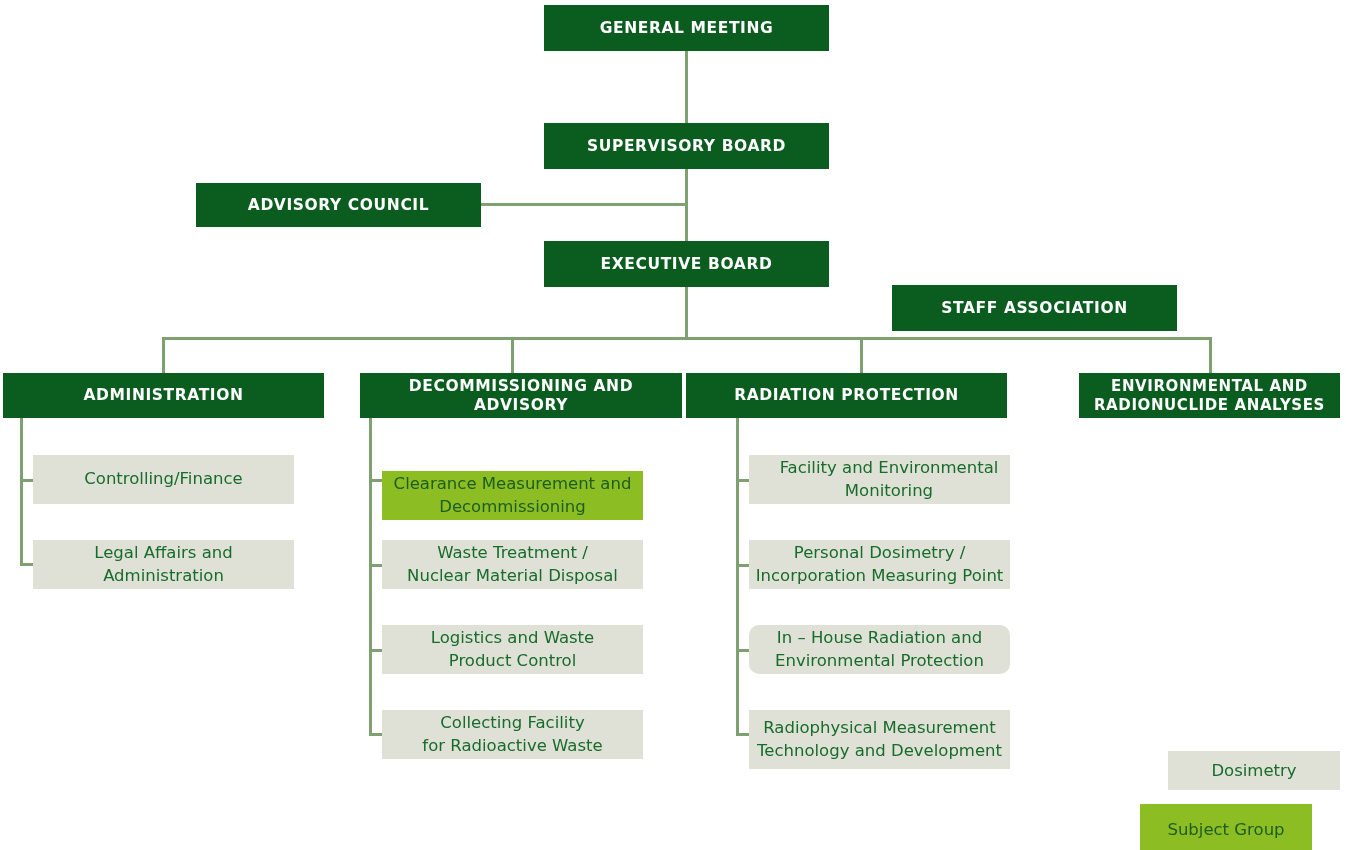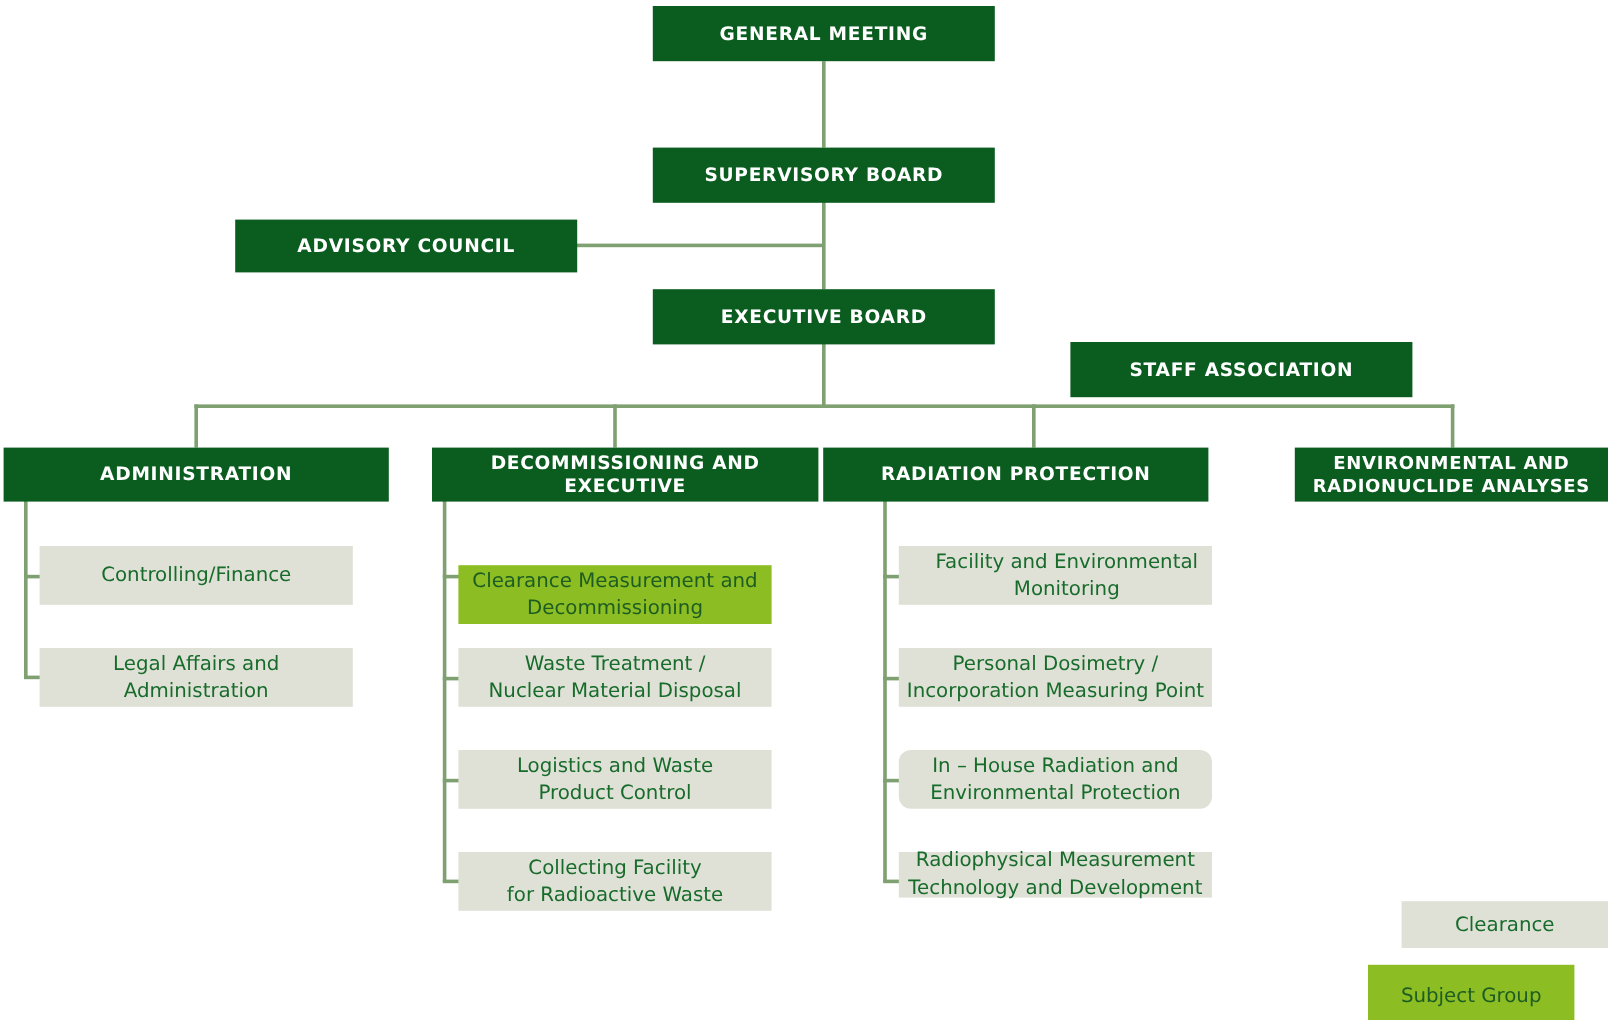--- a/index.html
+++ b/index.html
@@ -139,21 +139,21 @@
   <div class="node-top" style="left:544px; top:123px; width:285px; height:46px;">SUPERVISORY BOARD</div>
 
   <div class="node-top" style="left:196px; top:183px; width:285px; height:44px;">ADVISORY COUNCIL</div>
 
   <div class="node-top" style="left:544px; top:241px; width:285px; height:46px;">EXECUTIVE BOARD</div>
 
   <div class="node-top" style="left:892px; top:241px; width:285px; height:46px;margin-top:44px;">STAFF ASSOCIATION</div>
 
   <div class="node-div" style="left:3px; top:373px; width:321px; height:45px;">ADMINISTRATION</div>
 
-  <div class="node-div" style="left:360px; top:373px; width:322px; height:45px;">DECOMMISSIONING AND EXECUTIVE</div>
+  <div class="node-div" style="left:360px; top:373px; width:322px; height:45px;">DECOMMISSIONING AND ADVISORY</div>
 
   <div class="node-div" style="left:686px; top:373px; width:321px; height:45px;">RADIATION PROTECTION</div>
 
   <div class="node-div" style="left:1079px; top:373px; width:261px; height:45px; font-size:15px;">ENVIRONMENTAL AND
 RADIONUCLIDE ANALYSES</div>
 
   <div class="node-dept" style="left:33px; top:455px; width:261px; height:49px;">Controlling/Finance</div>
   <div class="node-dept" style="left:33px; top:540px; width:261px; height:49px;">Legal Affairs and
 Administration</div>
 
@@ -165,19 +165,19 @@
 Nuclear Material Disposal</div>
   <div class="node-dept" style="left:382px; top:710px; width:261px; height:49px;">Collecting Facility
 for Radioactive Waste</div>
 
   <div class="node-dept" style="left:749px; top:455px; width:261px; height:49px;padding-left:24px;">Facility and Environmental
 Monitoring</div>
   <div class="node-dept" style="left:749px; top:540px; width:261px; height:49px;">Personal Dosimetry /
 Incorporation Measuring Point</div>
   <div class="node-dept" style="left:749px; top:625px; width:261px; height:49px;border-radius:10px;">In – House Radiation and
 Environmental Protection</div>
-  <div class="node-dept" style="left:749px; top:710px; width:261px; height:38px;">Radiophysical Measurement
+  <div class="node-dept" style="left:749px; top:710px; width:261px; height:59px;">Radiophysical Measurement
 Technology and Development</div>
 
-  <div class="legend-item" style="left:1168px; top:751px; width:172px; height:39px;">Clearance</div>
+  <div class="legend-item" style="left:1168px; top:751px; width:172px; height:39px;">Dosimetry</div>
   <div class="legend-item subject" style="left:1140px; top:804px; width:172px; height:50px;">Subject Group</div>
 
 </div>
 
 </body></html>

